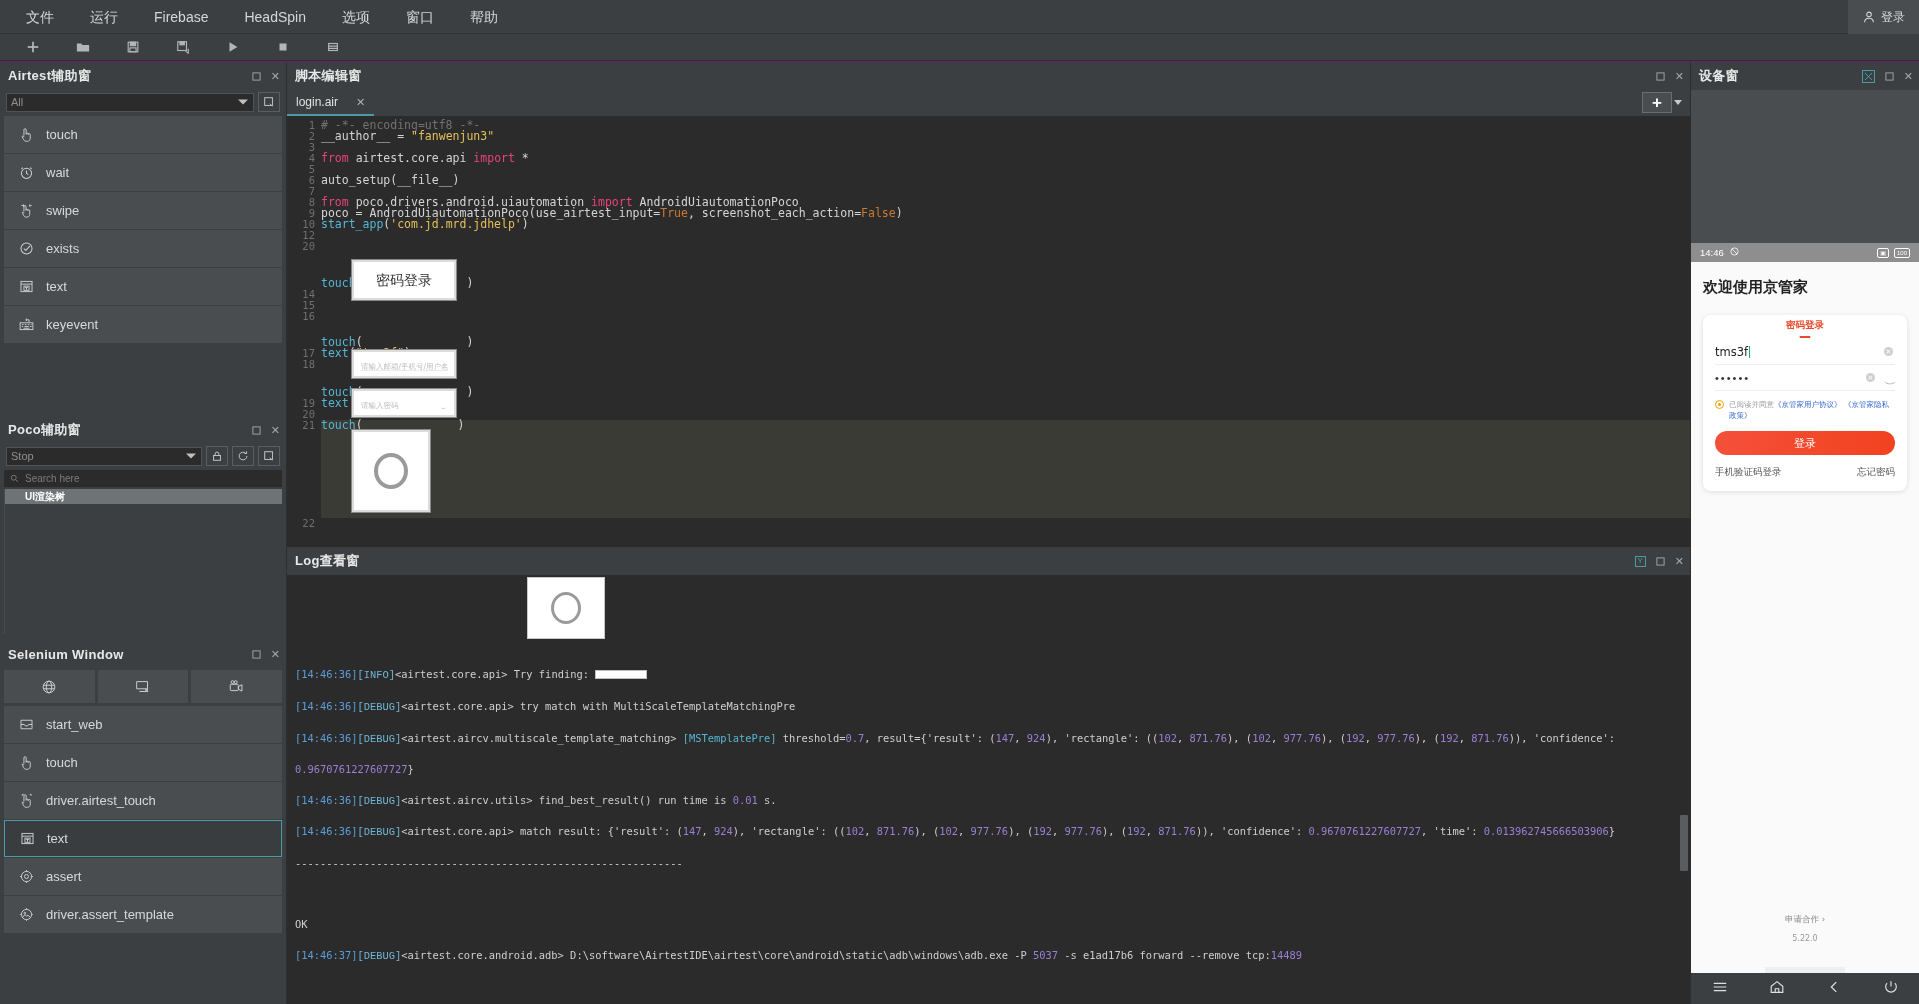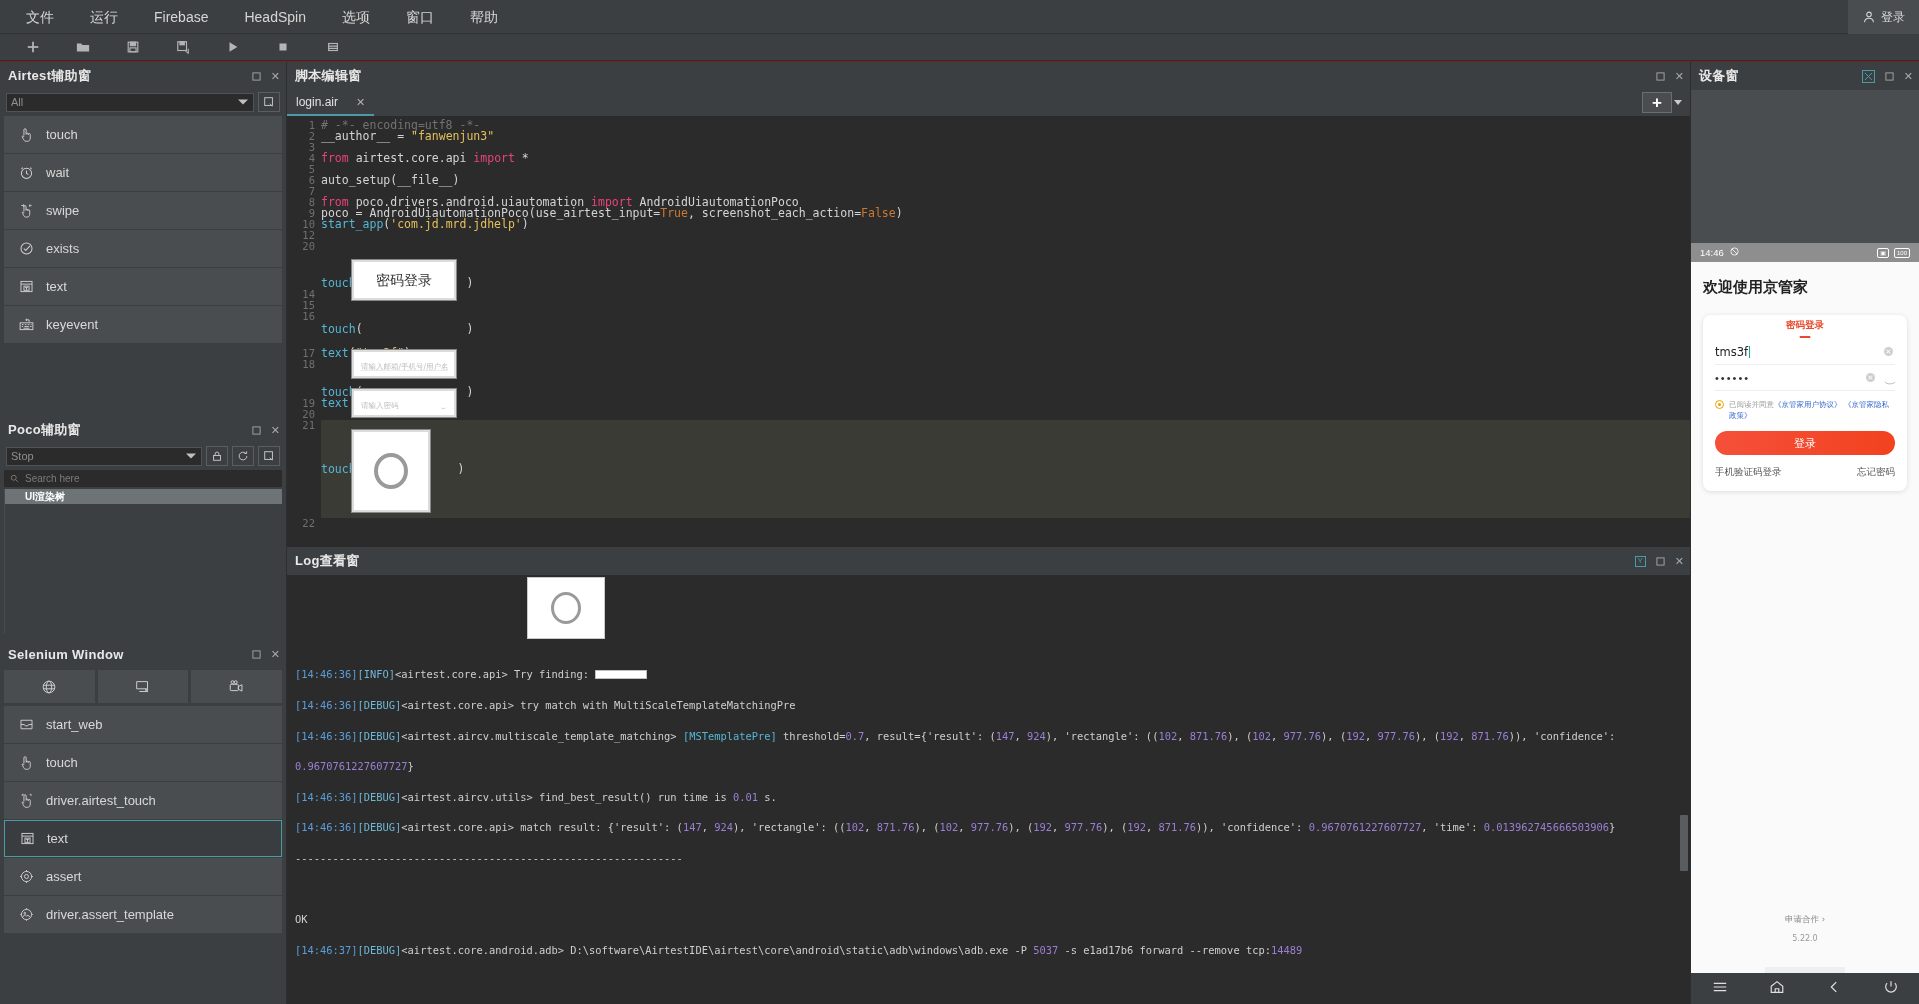--- a/index.html
+++ b/index.html
@@ -3,21 +3,21 @@
 <meta charset="utf-8">
 <style>
   * { box-sizing: border-box; margin:0; padding:0; }
   html,body{
     width:1919px; height:1004px; overflow:hidden;
     background:#2b2b2b;
     font-family:"Liberation Sans", sans-serif;
     color:#c8c8c8;
     -webkit-font-smoothing:antialiased;
   }
-  .app{position:relative;width:1919px;height:1004px;background:#7f1d1d;}
+  .app{position:relative;width:1919px;height:1004px;background:#701a75;}
 
   
   .menubar{height:34px;background:#3c3f41;display:flex;align-items:center;padding-left:8px;position:relative;border-bottom:1px solid #323232;}
   .menubar .mi{padding:0 18px;font-size:14px;color:#d6d6d6;line-height:34px;cursor:default;}
   .login-btn{position:absolute;right:0;top:0;height:34px;display:flex;align-items:center;gap:5px;padding:0 14px;background:#4a4d4f;font-size:12px;color:#d6d6d6;}
   .login-btn svg{width:14px;height:14px;}
 
   
   .toolbar{height:27px;background:#3c3f41;display:flex;align-items:center;padding-left:8px;border-bottom:1px solid #2e2e2e;}
   .tb{width:50px;height:27px;display:flex;align-items:center;justify-content:center;color:#b5b5b5;}
@@ -86,21 +86,21 @@
   .ph-underline{position:absolute;left:6px;right:6px;bottom:5px;height:1px;background:#ececec;}
   .circle-o{width:34px;height:36px;border:4px solid #9a9a9a;border-radius:50%;}
 
   
   .logpanel{flex:1;display:flex;flex-direction:column;min-height:0;}
   .log-head{height:28px;position:relative;display:flex;align-items:center;padding:0 8px;}
   .log-body{flex:1;background:#2b2b2b;position:relative;overflow:hidden;font-family:"DejaVu Sans Mono","Liberation Mono",monospace;font-size:10.4px;line-height:10.2px;}
   .log-gutter{position:absolute;left:0;top:0;bottom:0;width:6px;background:#2b2b2b;}
   .log-text{position:absolute;left:8px;right:14px;top:4px;white-space:pre;}
   .lg-ts{color:#5b9dd9;}
-  .lg-lvl{color:#6fb7d6;}
+  .lg-lvl{color:#6fb7d6;font-family:Liberation Mono, monospace;}
   .lg-txt{color:#cfcfcf;}
   .lg-num{color:#9b7fd4;}
   .lg-tag{color:#56b6d4;}
   .lg-pink{color:#e8437b;}
   .log-thumb{position:absolute;background:#fff;border:1px solid #c9c9c9;display:flex;align-items:center;justify-content:center;}
   .log-scroll{position:absolute;right:2px;width:8px;background:#5a5d5f;border-radius:1px;}
 
   
   .rightcol{width:229px;flex:none;background:#3c3f41;border-left:1px solid #2e2e2e;display:flex;flex-direction:column;}
   .device-head{height:28px;position:relative;display:flex;align-items:center;padding:0 8px;}
@@ -458,26 +458,26 @@
             <div class="cline"><span class="num">5</span></div>
             <div class="cline"><span class="num">6</span><span class="cl-plain">auto_setup(__file__)</span></div>
             <div class="cline"><span class="num">7</span></div>
             <div class="cline"><span class="num">8</span><span><span class="cl-kw2">from</span> <span class="cl-plain">poco.drivers.android.uiautomation</span> <span class="cl-kw2">import</span> <span class="cl-plain">AndroidUiautomationPoco</span></span></div>
             <div class="cline"><span class="num">9</span><span><span class="cl-plain">poco = AndroidUiautomationPoco(use_airtest_input=</span><span class="cl-kw">True</span><span class="cl-plain">, screenshot_each_action=</span><span class="cl-kw">False</span><span class="cl-plain">)</span></span></div>
             <div class="cline"><span class="num">10</span><span><span class="cl-fn">start_app</span><span class="cl-plain">(</span><span class="cl-str">'com.jd.mrd.jdhelp'</span><span class="cl-plain">)</span></span></div>
             <div class="cline"><span class="num">12</span></div>
             <div class="cline" style="height:48px;align-items:flex-end"><span class="num" style="top:0">20</span><span><span class="cl-fn">touch</span><span class="cl-plain">(</span><span style="display:inline-block;width:104px"></span><span class="cl-plain">)</span></span></div>
             <div class="cline"><span class="num">14</span></div>
             <div class="cline"><span class="num">15</span></div>
-            <div class="cline" style="height:37px;align-items:center"><span class="num" style="top:0">16</span><span><span class="cl-fn">touch</span><span class="cl-plain">(</span><span style="display:inline-block;width:104px"></span><span class="cl-plain">)</span></span></div>
+            <div class="cline" style="height:37px;align-items:flex-end"><span class="num" style="top:0">16</span><span><span class="cl-fn">touch</span><span class="cl-plain">(</span><span style="display:inline-block;width:104px"></span><span class="cl-plain">)</span></span></div>
             <div class="cline"><span class="num">17</span><span><span class="cl-fn">text</span><span class="cl-plain">(</span><span class="cl-str">"tms3f"</span><span class="cl-plain">)</span></span></div>
             <div class="cline" style="height:39px;align-items:flex-end"><span class="num" style="top:0">18</span><span><span class="cl-fn">touch</span><span class="cl-plain">(</span><span style="display:inline-block;width:104px"></span><span class="cl-plain">)</span></span></div>
             <div class="cline"><span class="num">19</span><span><span class="cl-fn">text</span><span class="cl-plain">(</span><span class="cl-str">"123456"</span><span class="cl-plain">)</span></span></div>
             <div class="cline"><span class="num">20</span></div>
-            <div class="cline hl" style="height:98px;align-items:center"><span class="num" style="top:0">21</span><span><span class="cl-fn">touch</span><span class="cl-plain">(</span><span style="display:inline-block;width:95px"></span><span class="cl-plain">)</span></span></div>
+            <div class="cline hl" style="height:98px;align-items:flex-start"><span class="num" style="top:0">21</span><span><span class="cl-fn">touch</span><span class="cl-plain">(</span><span style="display:inline-block;width:95px"></span><span class="cl-plain">)</span></span></div>
             <div class="cline"><span class="num">22</span></div>
           </div>
 
           <div class="imgblk" style="left:65px;top:144px;width:104px;height:40px;">
             <span class="zh" style="font-size:14px">密码登录</span>
           </div>
           <div class="imgblk" style="left:65px;top:234px;width:104px;height:28px;">
             <span class="ph-field">请输入邮箱/手机号/用户名</span>
             <span class="ph-underline"></span>
           </div>

